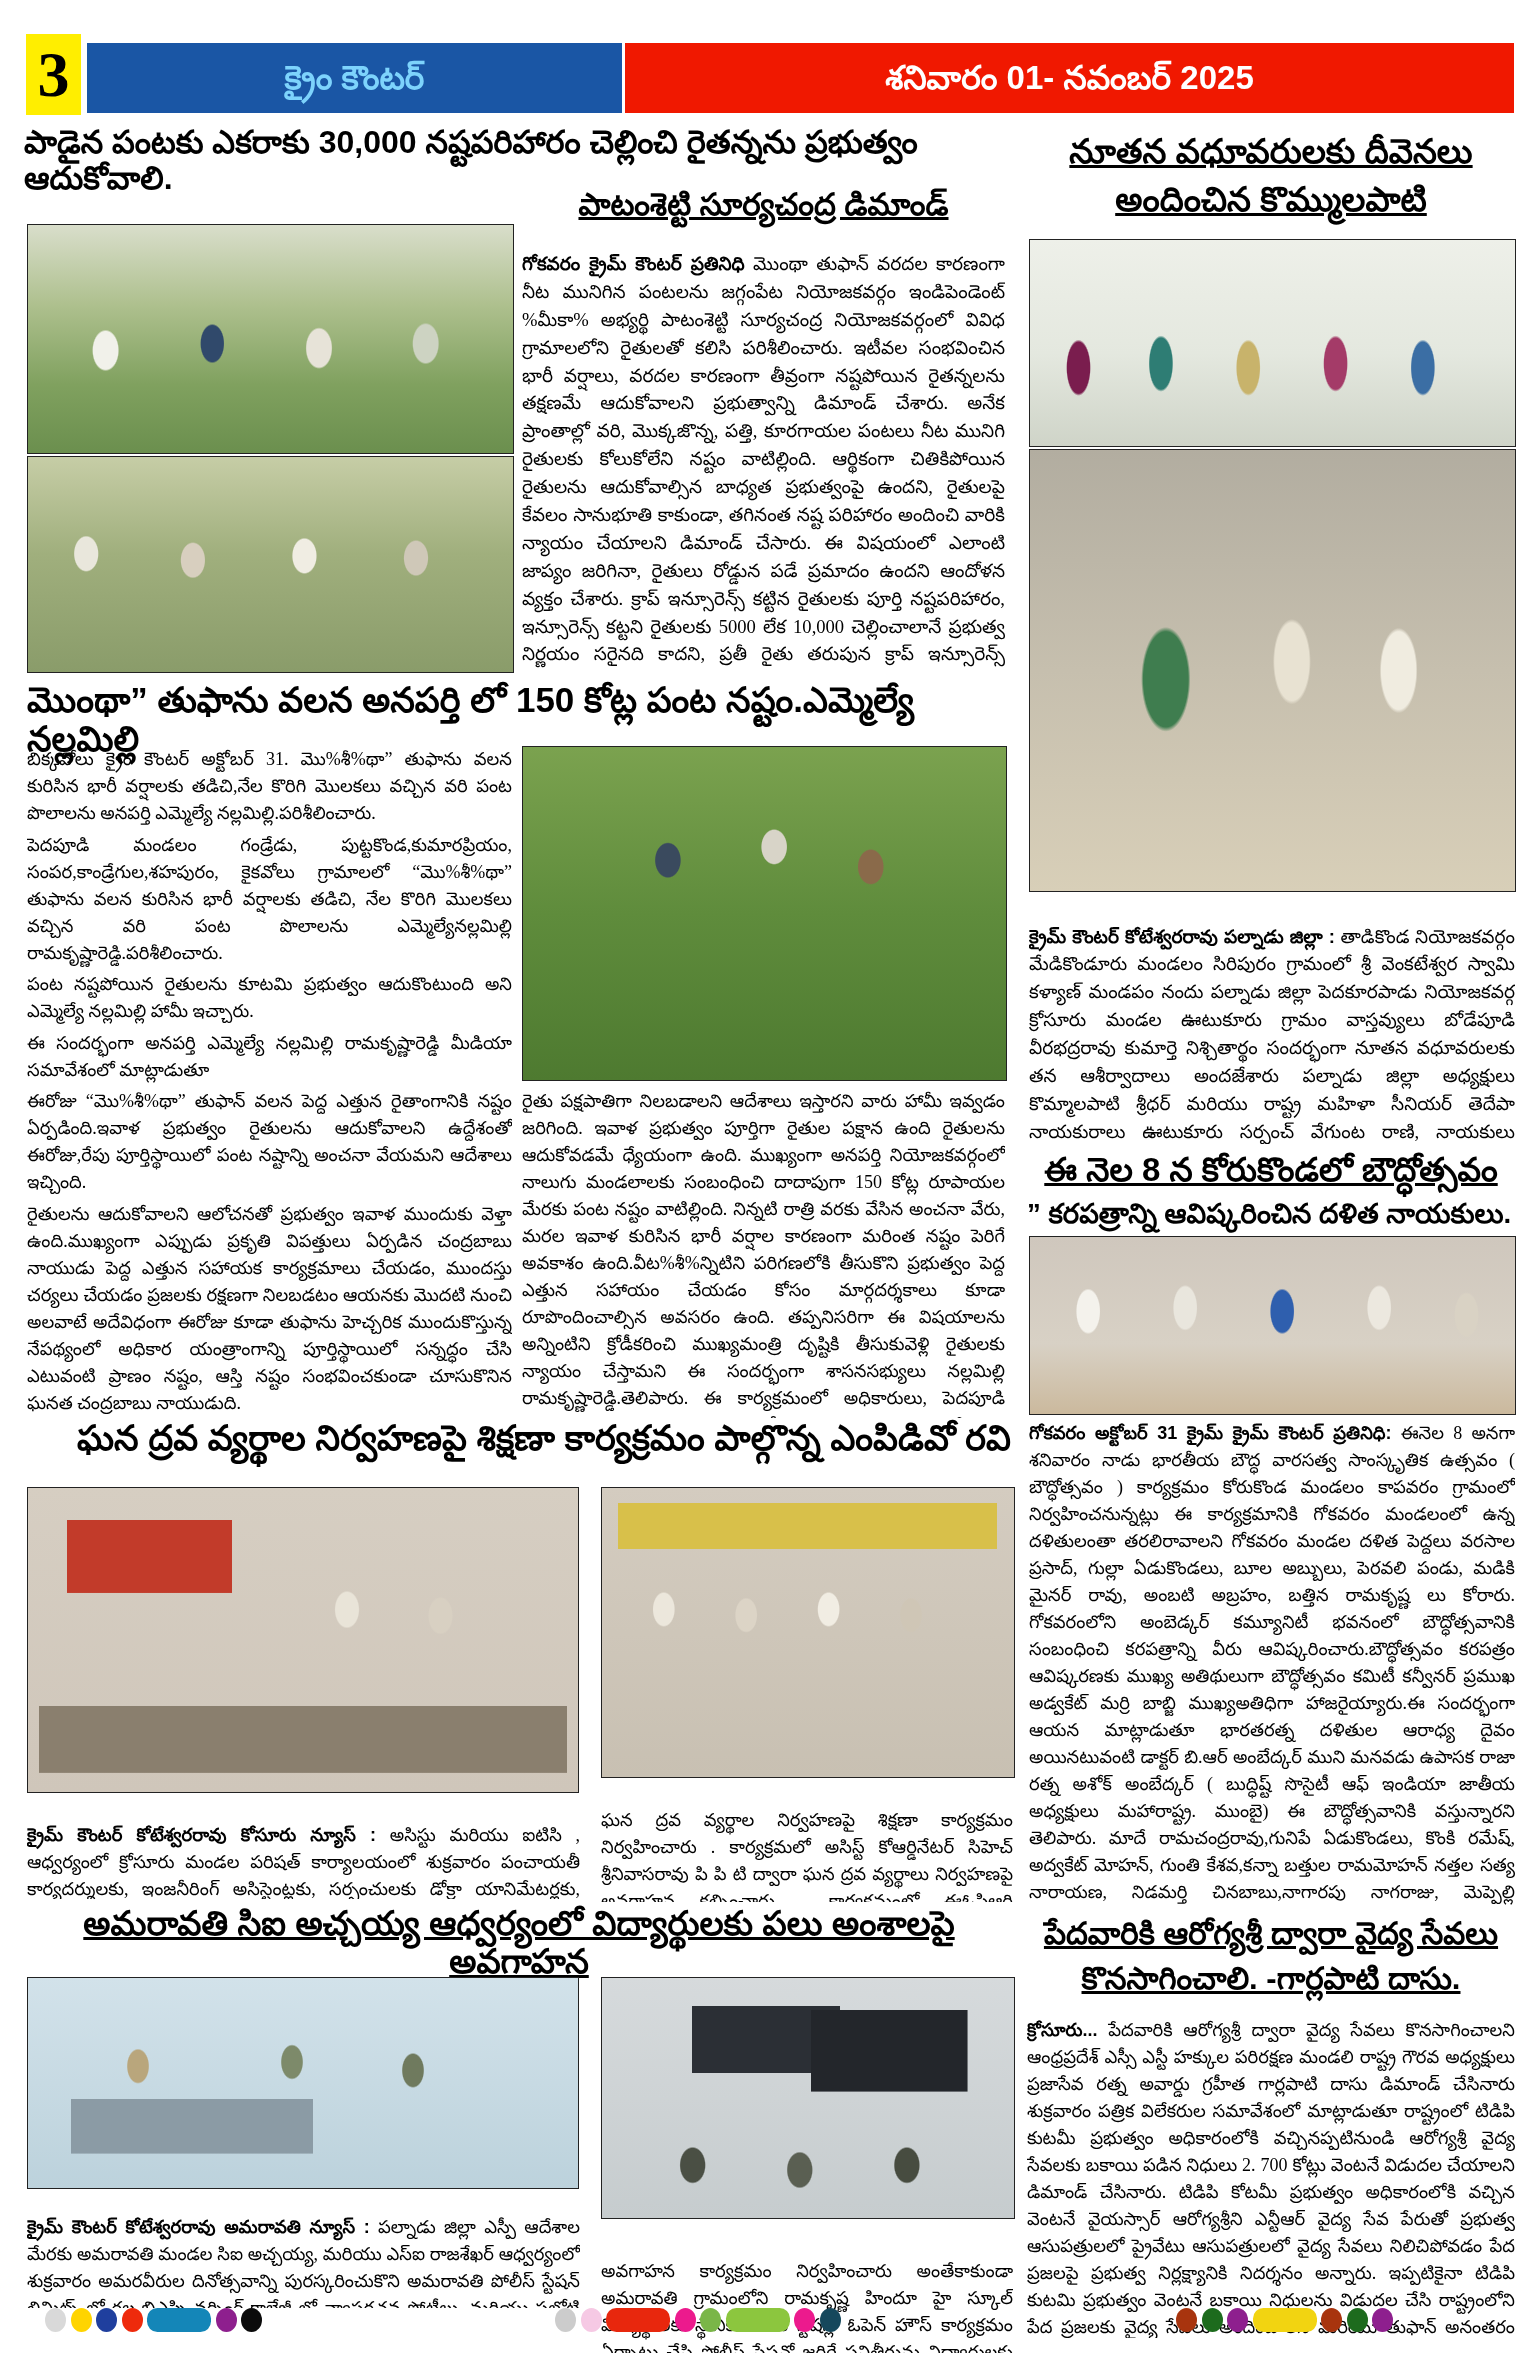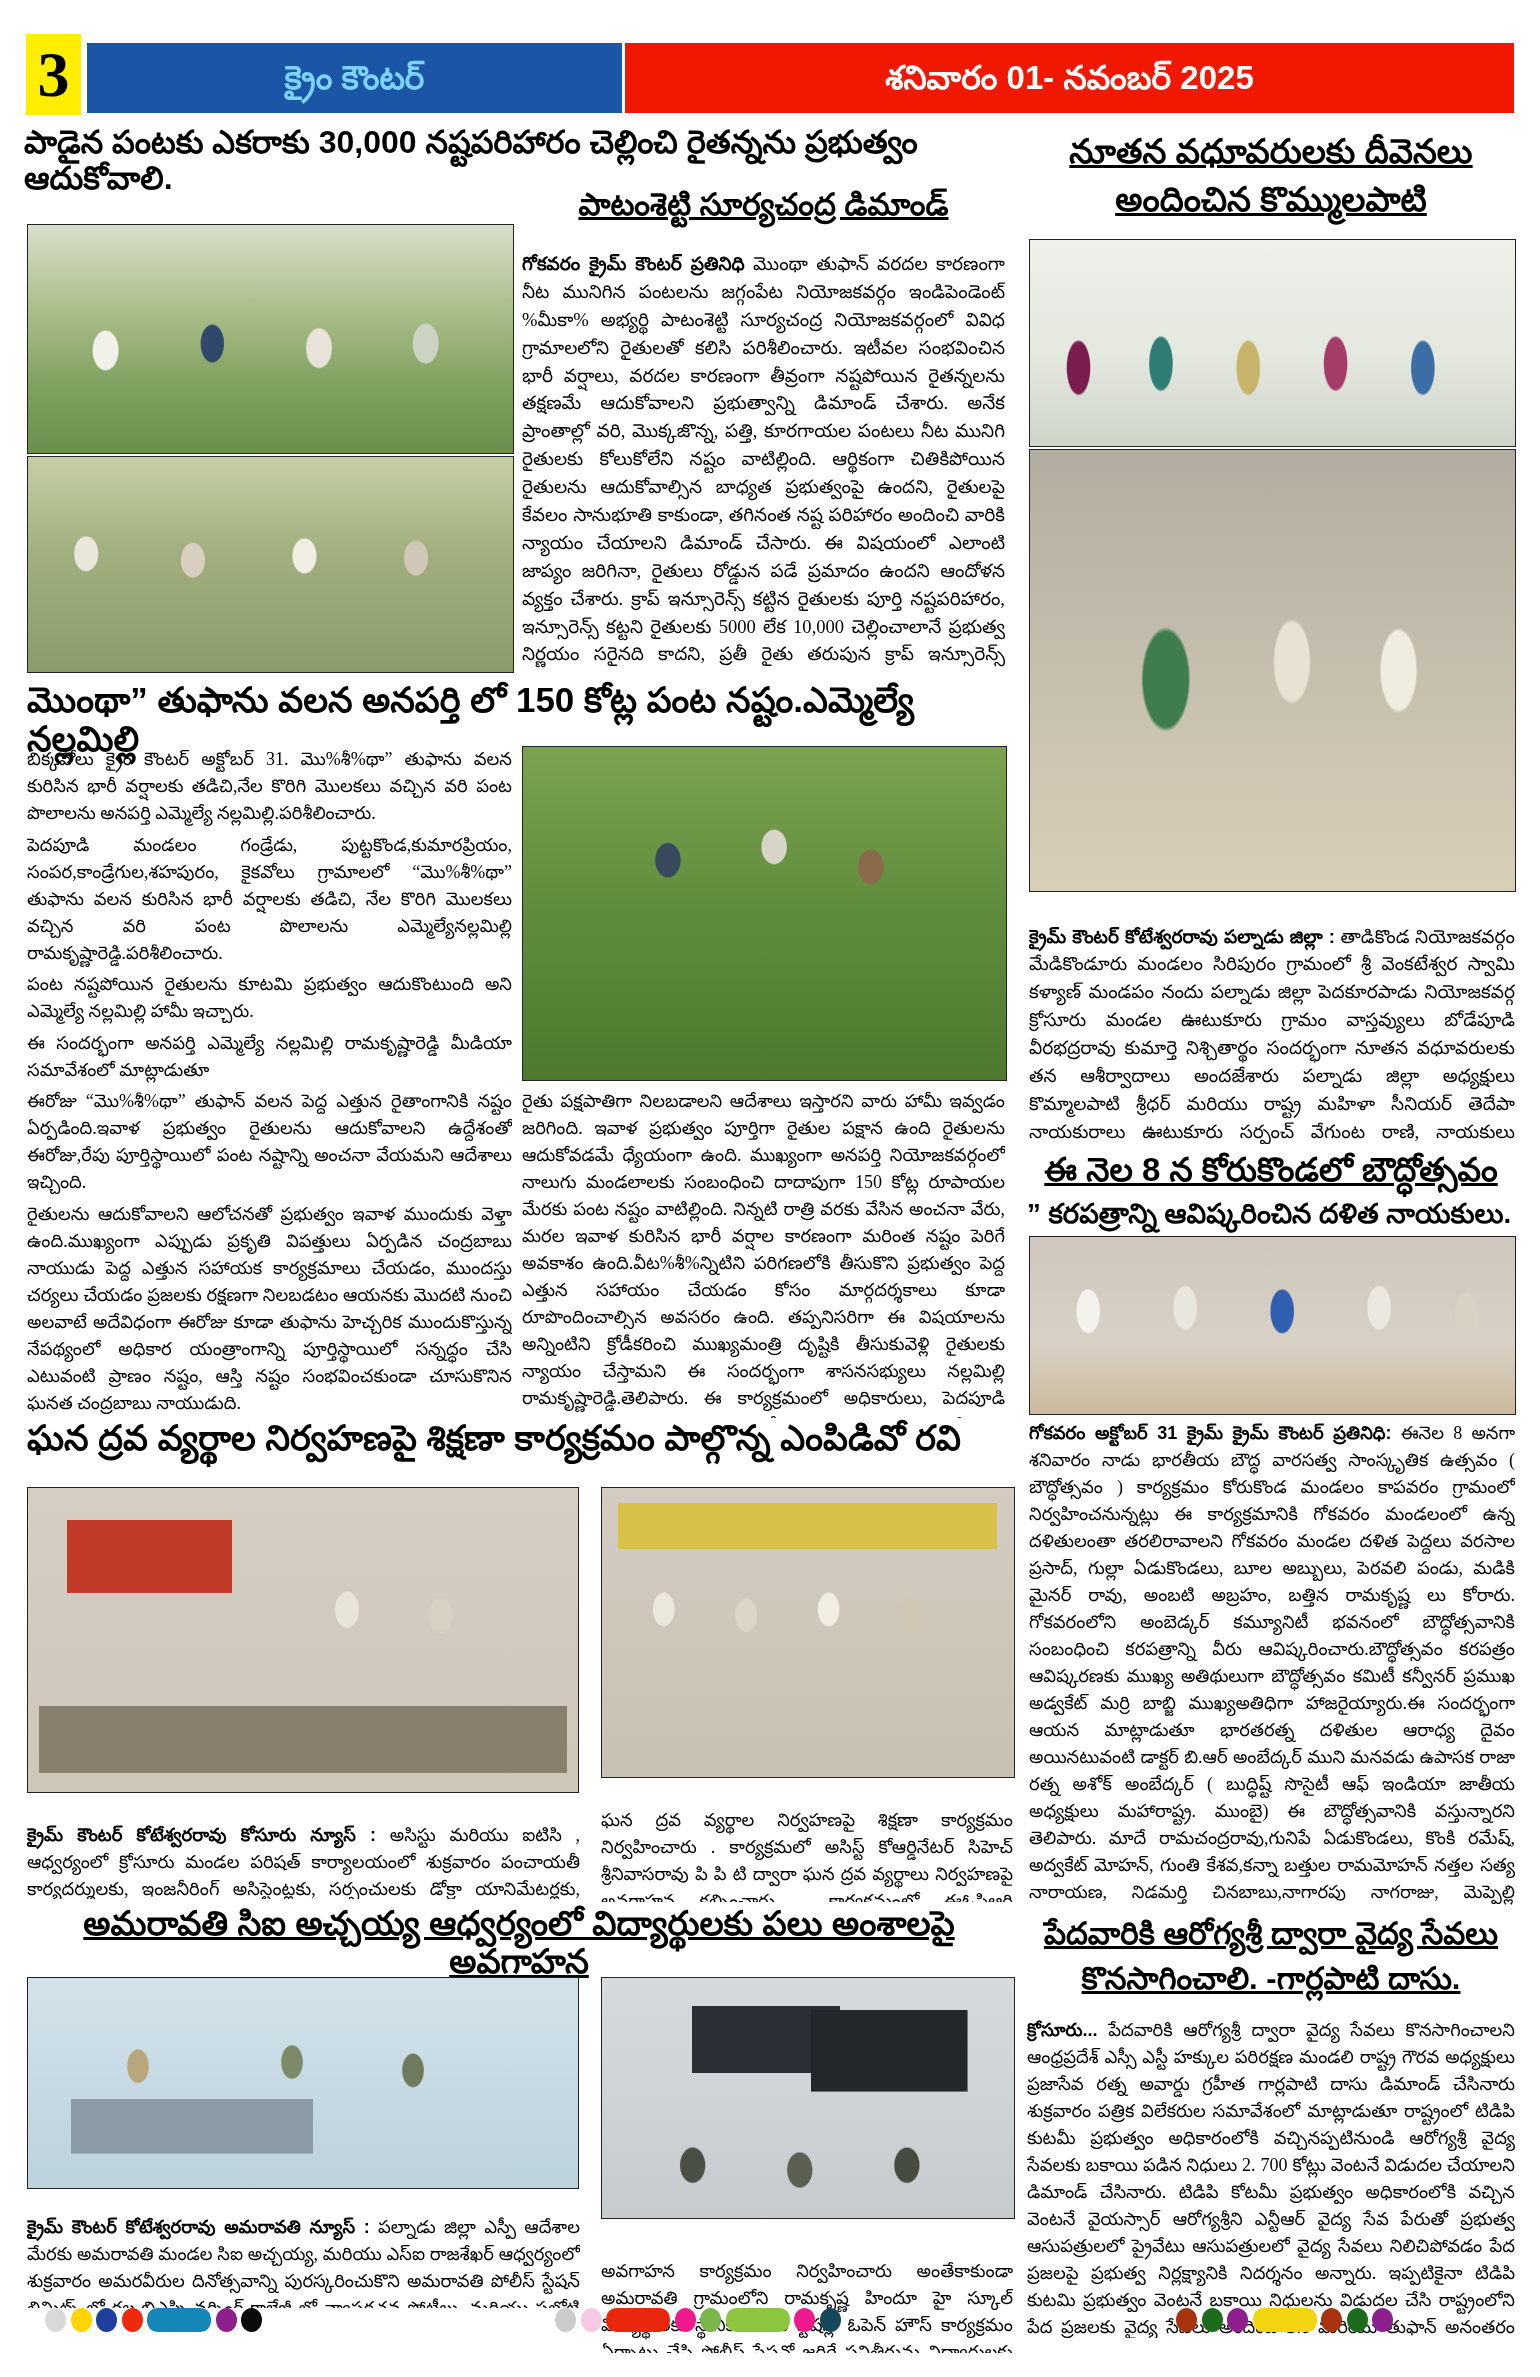--- a/index.html
+++ b/index.html
@@ -165,21 +165,21 @@
   </div>
 
   <div class="abs hl center" style="left:1027px; top:1152px; width:488px; font-size:33px;">ఈ నెల 8 న కోరుకొండలో  బౌద్ధోత్సవం</div>
   <div class="abs hl" style="left:1027px; top:1199px; width:488px; font-size:27.6px;">” కరపత్రాన్ని ఆవిష్కరించిన దళిత నాయకులు.</div>
   <div class="photo ph-pamphlet" style="left:1029px; top:1236px; width:485px; height:177px;"></div>
   <div class="abs body-text" style="left:1029px; top:1420px; width:486px; height:486px; font-size:18px;">
     <p><span class="lead">గోకవరం అక్టోబర్ 31 క్రైమ్ క్రైమ్ కౌంటర్ ప్రతినిధి:</span>
        <span> ఈనెల 8 అనగా శనివారం నాడు భారతీయ బౌద్ధ వారసత్వ సాంస్కృతిక ఉత్సవం ( బౌద్ధోత్సవం ) కార్యక్రమం కోరుకొండ మండలం కాపవరం గ్రామంలో నిర్వహించనున్నట్లు ఈ కార్యక్రమానికి గోకవరం మండలంలో ఉన్న దళితులంతా తరలిరావాలని గోకవరం మండల దళిత పెద్దలు వరసాల ప్రసాద్, గుల్లా ఏడుకొండలు, బూల అబ్బులు, పెరవలి పండు, మడికి మైనర్ రావు, అంబటి అబ్రహం, బత్తిన రామకృష్ణ లు కోరారు. గోకవరంలోని అంబెడ్కర్ కమ్యూనిటీ భవనంలో బౌద్ధోత్సవానికి సంబంధించి కరపత్రాన్ని వీరు ఆవిష్కరించారు.బౌద్ధోత్సవం కరపత్రం ఆవిష్కరణకు ముఖ్య అతిథులుగా బౌద్ధోత్సవం కమిటీ కన్వీనర్ ప్రముఖ అడ్వకేట్ మర్రి బాబ్జి ముఖ్యఅతిధిగా హాజరైయ్యారు.ఈ సందర్భంగా ఆయన మాట్లాడుతూ భారతరత్న దళితుల ఆరాధ్య దైవం అయినటువంటి డాక్టర్ బి.ఆర్ అంబేద్కర్ ముని మనవడు ఉపాసక రాజా రత్న అశోక్ అంబేద్కర్ ( బుద్ధిష్ట్ సొసైటీ ఆఫ్ ఇండియా జాతీయ అధ్యక్షులు మహారాష్ట్ర. ముంబై) ఈ బౌద్ధోత్సవానికి వస్తున్నారని తెలిపారు. మాదే రామచంద్రరావు,గునిపే ఏడుకొండలు, కొంకి రమేష్, అద్వకేట్ మోహన్, గుంతి కేశవ,కన్నా బత్తుల రామమోహన్ నత్తల సత్య నారాయణ, నిడమర్తి చినబాబు,నాగారపు నాగరాజు, మెప్పెల్లి జయరాజు,మందపాటి సతీష్, హర్ష తదితర దళిత నాయకులు హాజరై 08 తేదీన కోరుకొండలో జరగబోయే బౌద్ధోత్సవ కార్యక్రమానికి అన్ని వర్గాల నుండి అంబేద్కర్ అభిమానులు తరలివచ్చి విజయవంతం చేయాలని పిలుపునిచ్చారు.</span></p>
   </div>
 
-  <div class="abs hl" style="left:27px; top:1418px; width:984px; font-size:35px;">ఘన ద్రవ వ్యర్థాల నిర్వహణపై శిక్షణా కార్యక్రమం పాల్గొన్న ఎంపిడివో రవి</div>
+  <div class="abs hl" style="left:27px; top:1418px; width:984px; font-size:35px;text-align:right;">ఘన ద్రవ వ్యర్థాల నిర్వహణపై శిక్షణా కార్యక్రమం పాల్గొన్న ఎంపిడివో రవి</div>
   <div class="photo ph-training" style="left:27px; top:1487px; width:550px; height:304px;"></div>
   <div class="photo ph-certificates" style="left:601px; top:1487px; width:412px; height:289px;"></div>
   <div class="abs caption-text" style="left:27px; top:1804px; width:553px; height:95px;">
     <p><span class="lead">క్రైమ్ కౌంటర్ కోటేశ్వరరావు కోసూరు న్యూస్ :</span>
        <span> అసిస్టు మరియు ఐటిసి , ఆధ్వర్యంలో క్రోసూరు మండల పరిషత్ కార్యాలయంలో  శుక్రవారం పంచాయతీ కార్యదర్శులకు, ఇంజనీరింగ్ అసిస్టెంట్లకు, సర్పంచులకు డోక్రా యానిమేటర్లకు, సిఆర్పిలకు,</span></p>
   </div>
   <div class="abs caption-text" style="left:601px; top:1789px; width:412px; height:113px;">
     <p>ఘన ద్రవ వ్యర్థాల నిర్వహణపై శిక్షణా కార్యక్రమం నిర్వహించారు .  కార్యక్రమలో అసిస్ట్ కోఆర్డినేటర్ సిహెచ్ శ్రీనివాసరావు పి పి టి ద్వారా ఘన ద్రవ వ్యర్థాలు నిర్వహణపై అవగాహన కల్పించారు .  కార్యక్రమంలో ఈఓపిఆర్డి శ్రీనివాసరావు, ఏవో రమణ, అసిస్ట్, మరియు ఐటిసి సిబ్బంది పాల్గొన్నారు</p>
   </div>
 

